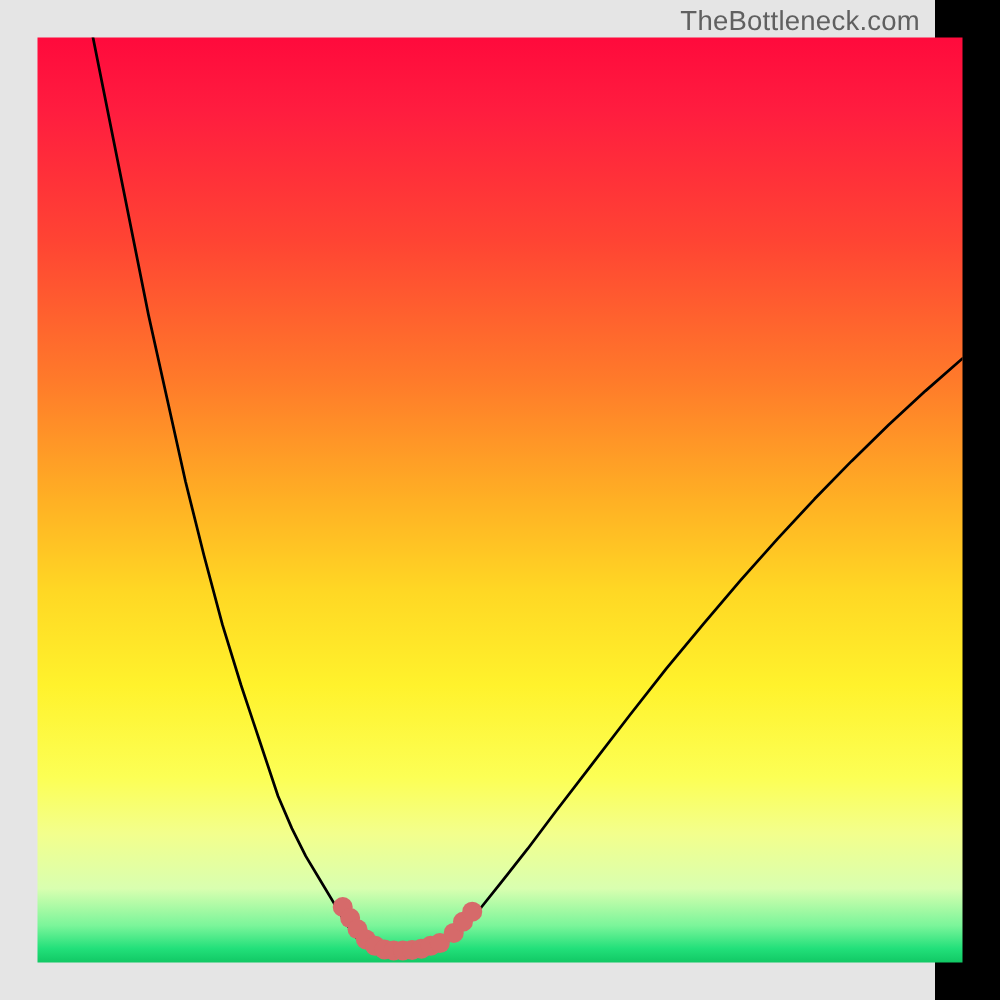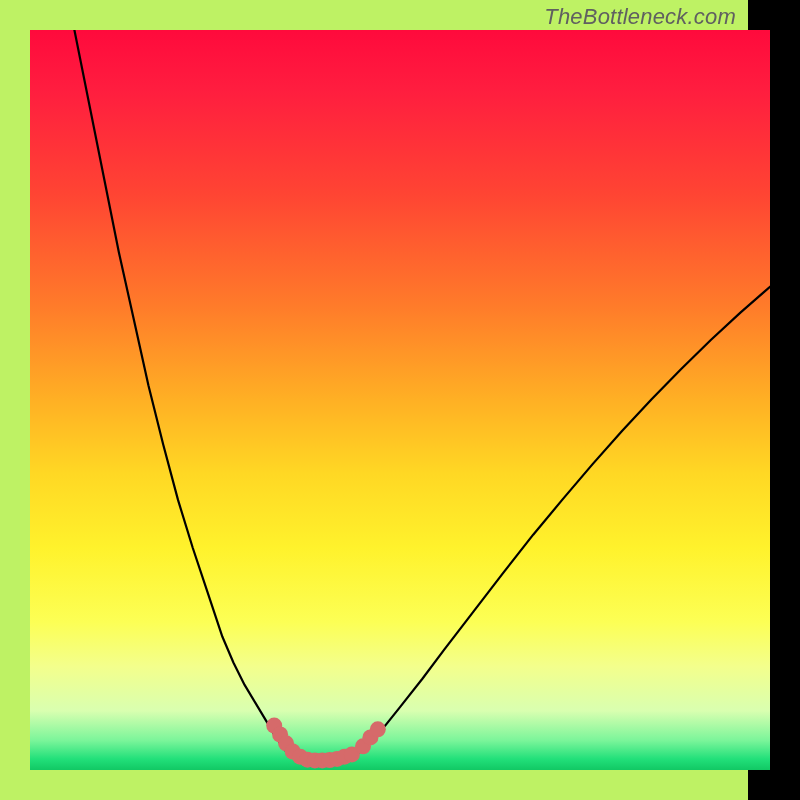--- a/index.html
+++ b/index.html
@@ -10,22 +10,21 @@
     background: #000;
     overflow: hidden;
     font-family: Arial, Helvetica, sans-serif;
   }
   .frame {
     position: absolute;
     left: 0;
     top: 0;
     width: 748px;
     height: 800px;
-    background: #bef264;
-    font-style: italic;
+    background: #e5e5e5;
   }
   .plot {
     position: absolute;
     left: 30px;
     top: 30px;
     width: 740px;
     height: 740px;
     
     background: linear-gradient(
       to bottom,

